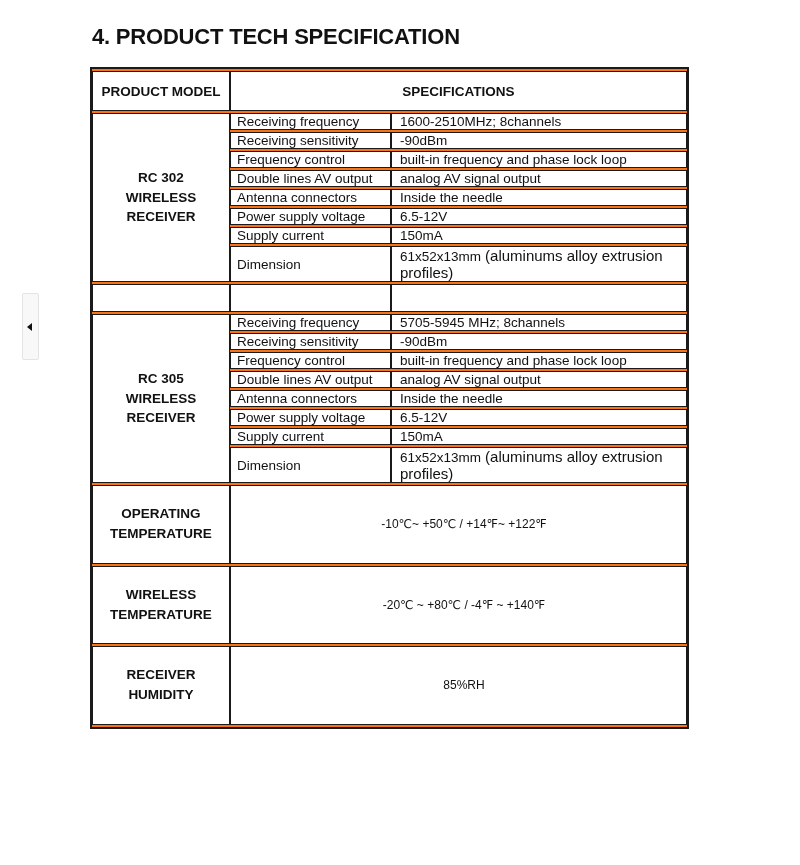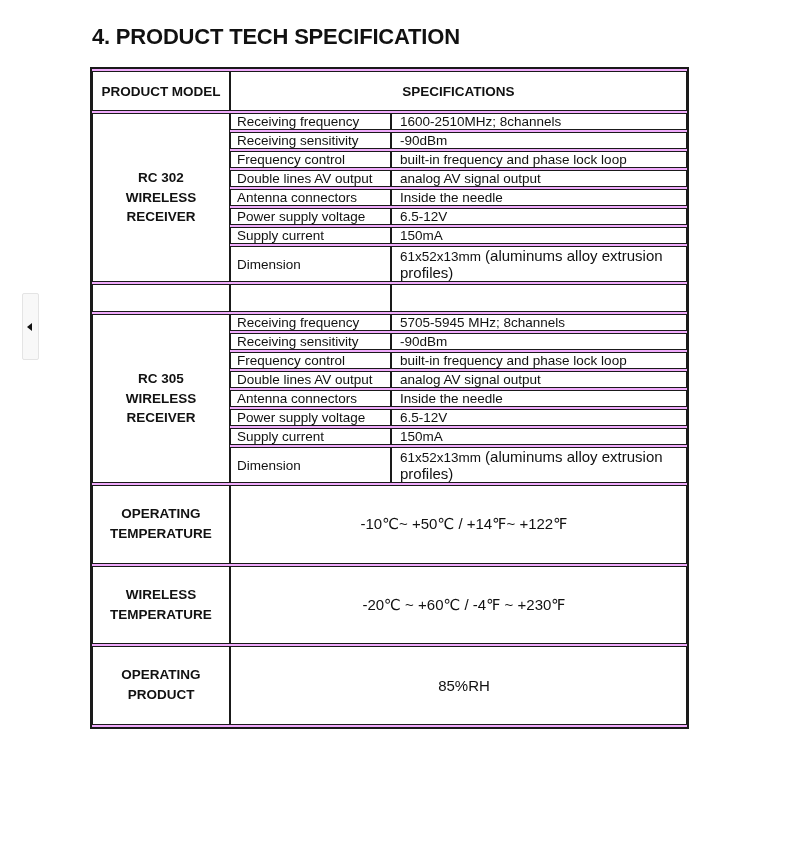--- a/index.html
+++ b/index.html
@@ -21,40 +21,40 @@
   }
   .tri {
     width:0; height:0; display:block;
     border-top:4px solid transparent; border-bottom:4px solid transparent;
     border-right:5px solid #111; margin-right:2px;
   }
   
   table.spec {
     position:absolute; left:90px; top:67px; width:599px;
     border-collapse:separate; border-spacing:0 2px;
-    border:2px solid #1a1a1a; table-layout:fixed; background:#f0abfc;
+    border:2px solid #1a1a1a; table-layout:fixed; background:#f97316;
   }
   col.c1 { width:138px; }
   col.c2 { width:161px; }
   col.c3 { width:auto; }
   .spec th, .spec td {
     border:1px solid #1a1a1a; vertical-align:middle; background:#fff;
     box-sizing:border-box; overflow:hidden;
   }
   .head-row th { height:40px; font-size:13.5px; font-weight:bold; text-align:center; padding:0 6px; }
   .r td  { height:16px; }
   .lbl   { font-size:13.5px; padding:0 6px; text-align:left; }
   .val   { font-size:13.5px; padding:0 8px; text-align:left; }
   .val .note { font-size:15px; margin-left:4px; }
   .model { font-weight:bold; font-size:13.5px; text-align:center; padding:18px 10px; }
   .ml    { display:block; line-height:1.45; }
   .empty-row td { height:28px; }
   .f td  { height:60px; }
   .f .model { line-height:1.5; }
-  .fval  { text-align:center; font-size:15px;padding-left:12px; }
+  .fval  { text-align:center; font-size:12px;padding-left:12px; }
 </style>
 </head>
 <body>
 
 <h1 class="title">4. PRODUCT TECH SPECIFICATION</h1>
 
 <div class="prev">
   <span class="tri"></span>
 </div>
 
@@ -157,20 +157,20 @@
         <span>61x52x13mm</span><span class="note">(aluminums alloy extrusion profiles)</span>
       </td>
     </tr>
 
     <tr class="f">
       <td class="model">OPERATING TEMPERATURE</td>
       <td colspan="2" class="fval">-10℃~ +50℃ / +14℉~ +122℉</td>
     </tr>
     <tr class="f">
       <td class="model">WIRELESS TEMPERATURE</td>
-      <td colspan="2" class="fval">-20℃ ~ +60℃ / -4℉ ~ +230℉</td>
+      <td colspan="2" class="fval">-20℃ ~ +80℃ / -4℉ ~ +140℉</td>
     </tr>
     <tr class="f">
-      <td class="model">OPERATING PRODUCT</td>
+      <td class="model">RECEIVER HUMIDITY</td>
       <td colspan="2" class="fval">85%RH</td>
     </tr>
   </tbody>
 </table>
 
 </body></html>

